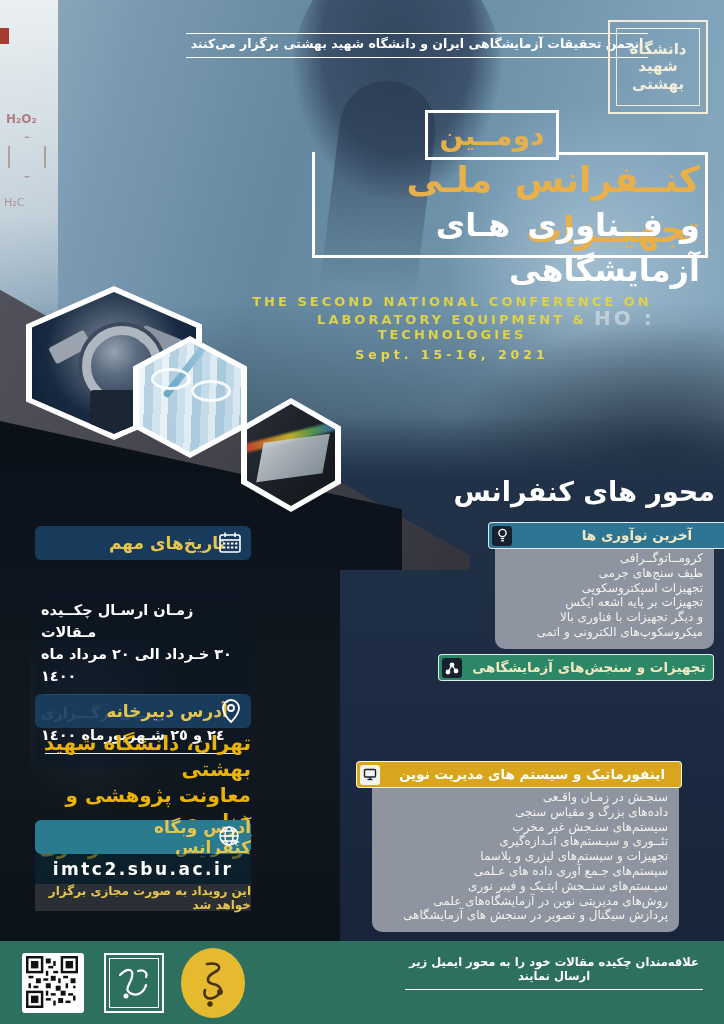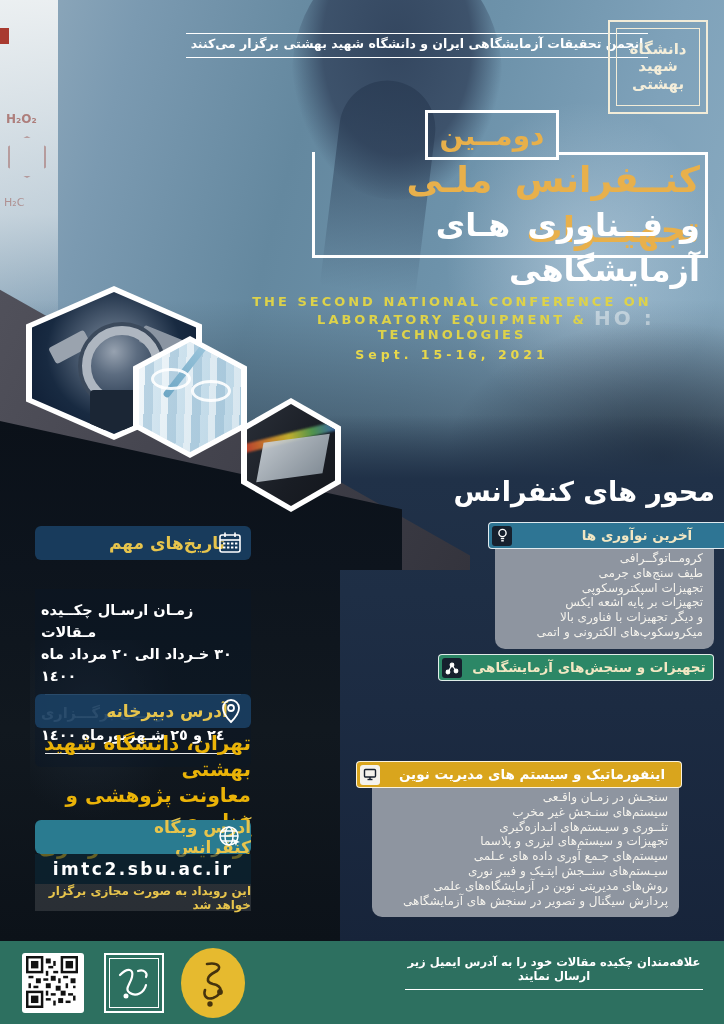--- a/index.html
+++ b/index.html
@@ -257,20 +257,21 @@
         <rect x="1.5" y="1.5" width="11" height="7.5" rx="1"></rect>
             <line x1="4.5" y1="11.5" x2="9.5" y2="11.5"></line>
             <line x1="7" y1="9" x2="7" y2="11.5"></line>
           </g>
         </svg>
     </span>
     <span class="tb-title" dir="rtl">اینفورماتیک و سیستم های مدیریت نوین</span>
   </div>
   <div class="abs z5 tbox-body tb3b" dir="rtl">
       <div class="topic-line">سنجـش در زمـان واقـعی</div>
+      <div class="topic-line">داده‌های بزرگ و مقیاس سنجی</div>
       <div class="topic-line">سیستم‌های سنـجش غیر مخرب</div>
       <div class="topic-line">تئــوری و سیـستم‌های انـدازه‌گیری</div>
       <div class="topic-line">تجهیزات و سیستم‌های لیزری و پلاسما</div>
       <div class="topic-line">سیستم‌های جـمع آوری داده های عـلمی</div>
       <div class="topic-line">سیـستم‌های سنــجش اپتـیک و فیبر نوری</div>
       <div class="topic-line">روش‌های مدیریتی نوین در آزمایشگاه‌های علمی</div>
       <div class="topic-line">پردازش سیگنال و تصویر در سنجش های آزمایشگاهی</div>
     </div>
 
   <div class="abs z5 sb-header sbA">
@@ -402,18 +403,18 @@
     <div class="el-logo">
       <svg width="40" height="50" viewBox="0 0 40 50">
           <g fill="none" stroke="#45330e" stroke-width="2.6" stroke-linecap="round">
         <path d="M14 6 C26 4, 30 10, 22 14 C14 18, 12 24, 20 26 C30 28, 30 36, 20 40 C14 42, 10 38, 12 32"></path>
         <circle cx="27" cy="34" r="1.6" fill="#45330e"></circle>
             <circle cx="17" cy="46" r="1.4" fill="#45330e"></circle>
           </g>
         </svg>
     </div>
     <div class="ft-right">
-      <div class="ft-cta" dir="rtl">علاقه‌مندان چکیده مقالات خود را به آدرس ایمیل زیر ارسال نمایند</div>
+      <div class="ft-cta" dir="rtl">علاقه‌مندان چکیده مقالات خود را به محور ایمیل زیر ارسال نمایند</div>
       <div class="ft-rule"></div>
     </div>
   </div>
 
 </div>
 
 </body></html>

